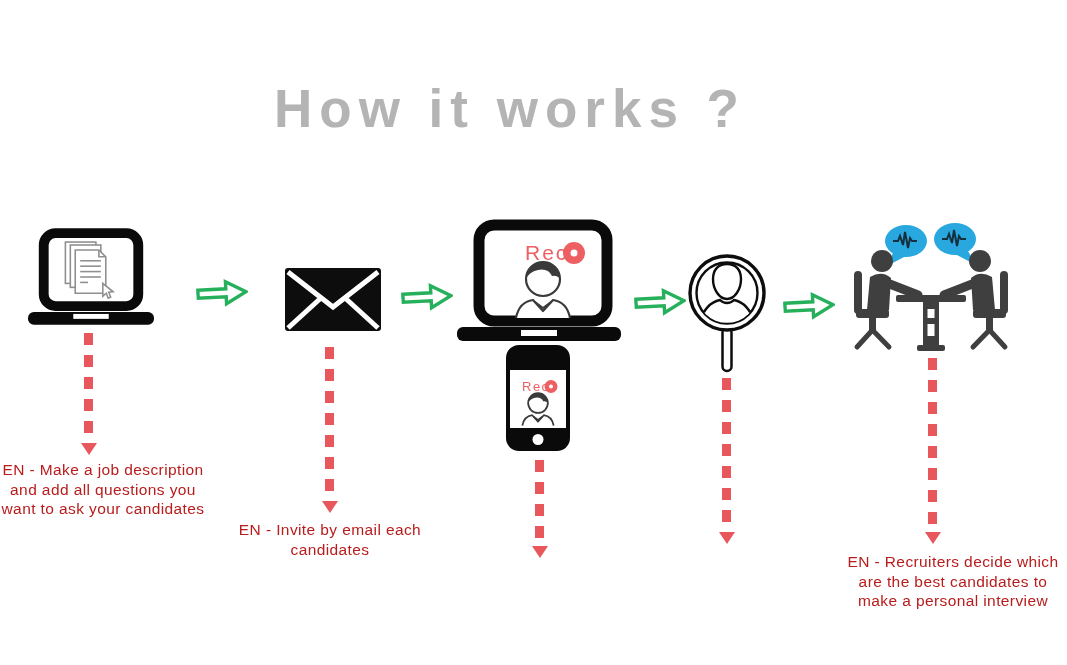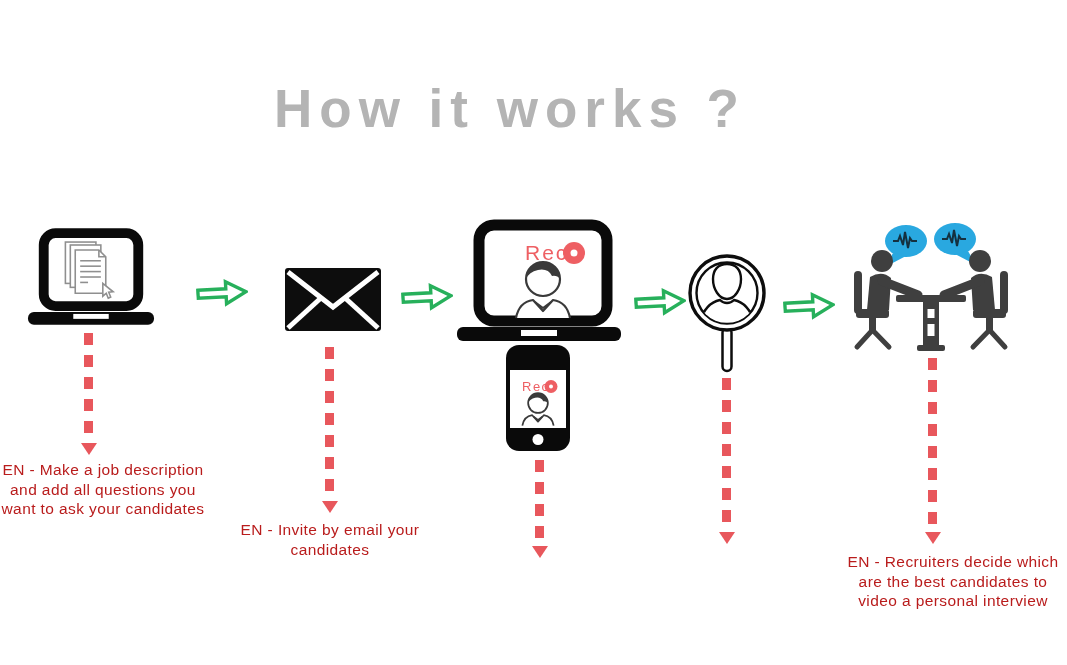--- a/index.html
+++ b/index.html
@@ -172,16 +172,16 @@
   <div class="red-arrow" style="left:718px;top:378px;height:166px">
     <div class="dashes"></div>
       <div class="head"></div>
   </div>
   <div class="red-arrow" style="left:924px;top:358px;height:186px">
     <div class="dashes"></div>
       <div class="head"></div>
   </div>
 
   <div class="label" style="left:0px;top:460px;width:206px">EN - Make a job description and add all questions you want to ask your candidates</div>
-  <div class="label" style="left:230px;top:520px;width:200px">EN - Invite by email your candidates</div>
-  <div class="label" style="left:846px;top:552px;width:214px">EN - Recruiters decide which are the best candidates to video a personal interview</div>
+  <div class="label" style="left:230px;top:520px;width:200px">EN - Invite by email each candidates</div>
+  <div class="label" style="left:846px;top:552px;width:214px">EN - Recruiters decide which are the best candidates to make a personal interview</div>
 
 </div>
 
 </body></html>

